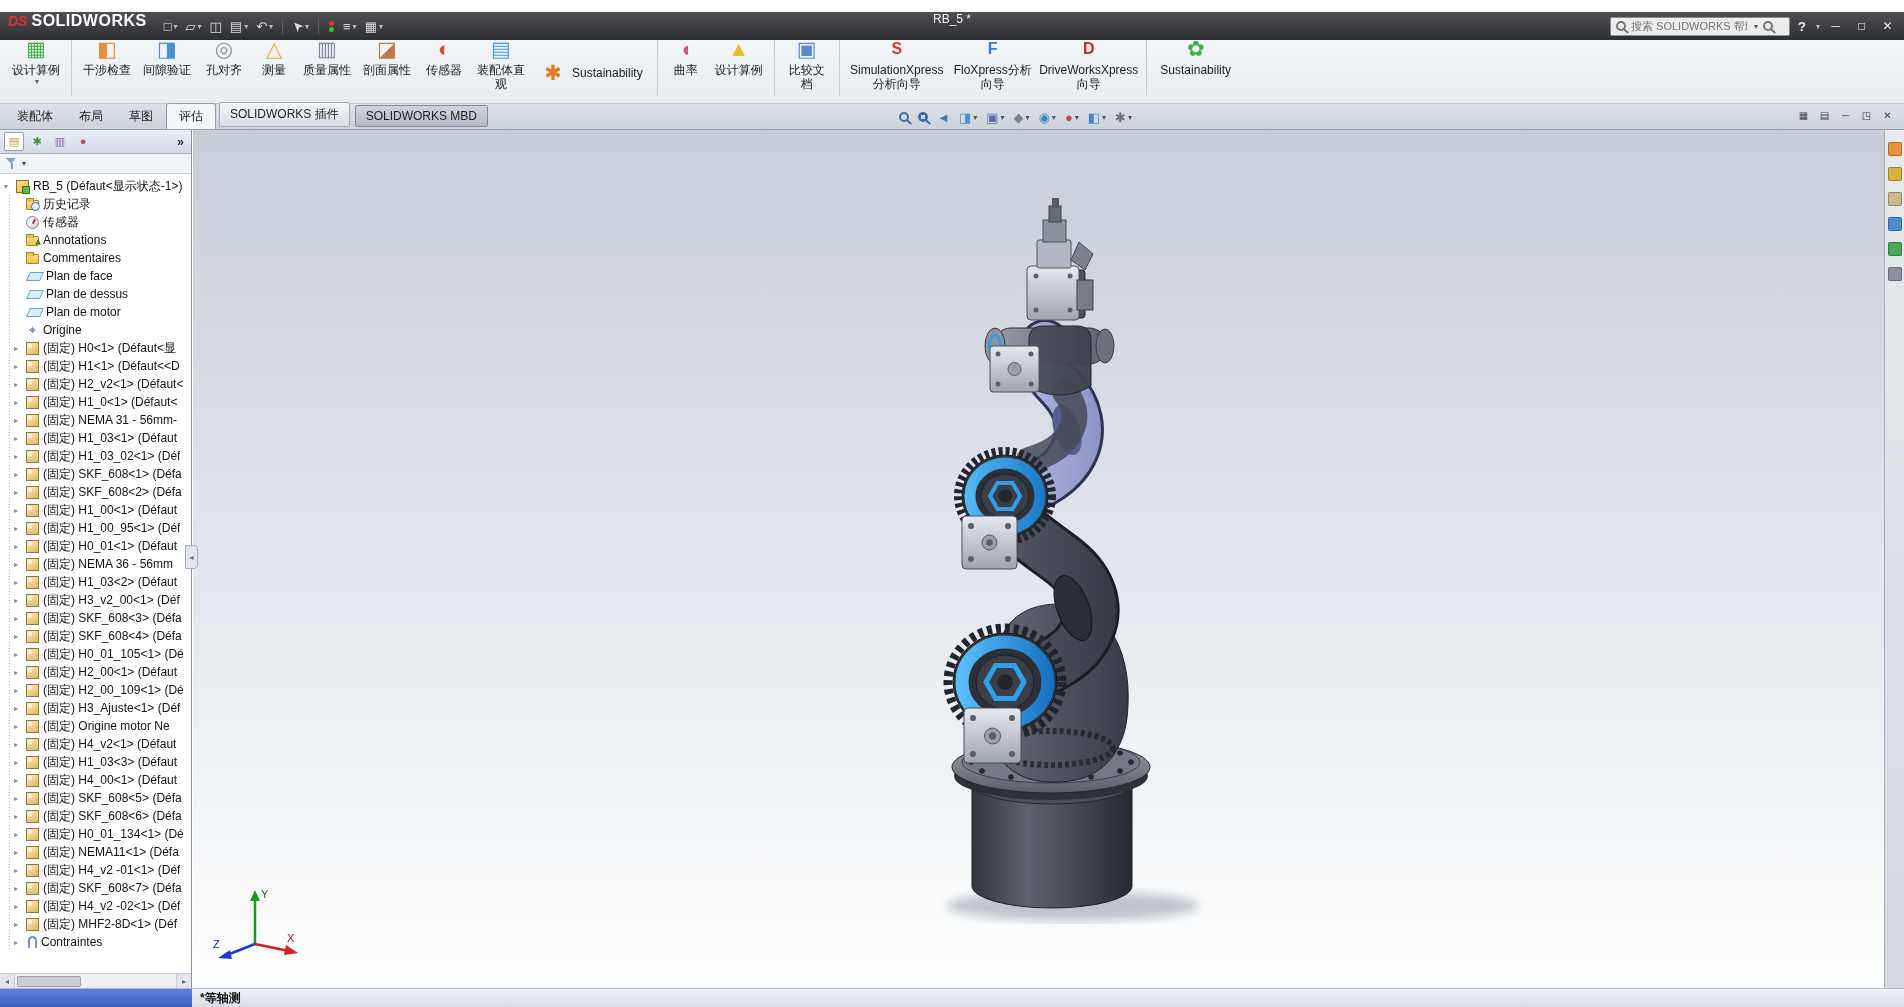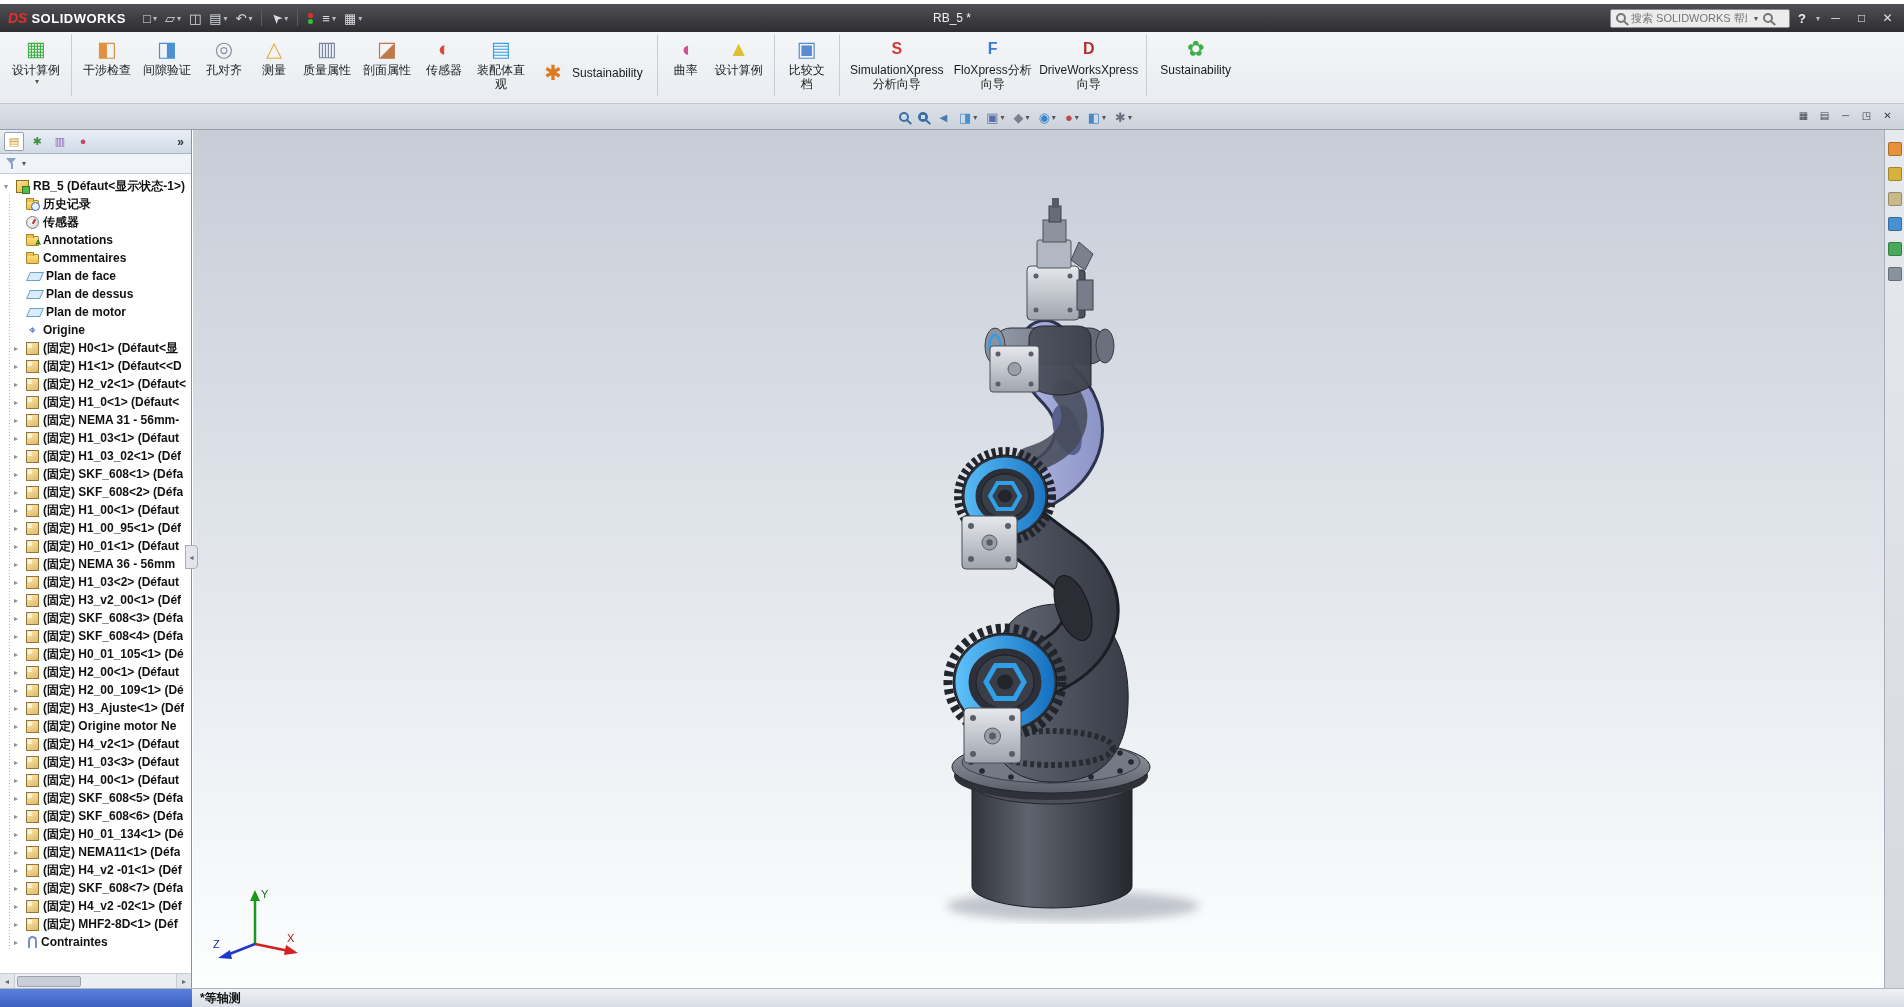--- a/index.html
+++ b/index.html
@@ -1,22 +1,22 @@
 <!DOCTYPE html>
 <html><head>
 <meta charset="utf-8">
 <style>
 *{margin:0;padding:0;box-sizing:border-box;font-family:"Liberation Sans","DejaVu Sans",sans-serif;}
 html,body{width:1904px;height:1007px;overflow:hidden;background:#fff;}
 
 
-#titlebar{position:absolute;left:0;top:4px;width:1904px;height:28px;background:linear-gradient(#505054,#2e2e32);display:flex;align-items:center;color:#e8e8e8;z-index:30;}
+#titlebar{position:absolute;left:0;top:12px;width:1904px;height:28px;background:linear-gradient(#505054,#2e2e32);display:flex;color:#e8e8e8;z-index:30;}
 .logo{display:flex;align-items:baseline;gap:4px;padding:0 14px 0 8px;}
 .logo-mark{color:#e23030;font-weight:bold;font-style:italic;font-size:14px;}
-.logo-name{color:#fff;font-weight:bold;font-size:13px;letter-spacing:.5px;}
+.logo-name{color:#fff;font-weight:bold;font-size:16px;letter-spacing:.5px;}
 .qat{display:flex;align-items:center;gap:2px;}
 .qat-btn{display:inline-flex;align-items:center;padding:2px 3px;border-radius:2px;color:#d8dce2;}
 .qat-btn .glyph{font-size:13px;line-height:13px;}
 .qat-btn .glyph.rot{display:inline-block;transform:rotate(-135deg);}
 .qat-sep{width:1px;height:16px;background:#5c5c60;margin:0 4px;}
 .caret{font-size:8px;color:#b8bcc2;margin-left:2px;}
 .caret.dark{color:#555;}
 .traffic{display:inline-flex;flex-direction:column;gap:1px;padding:1px;}
 .dot{width:5px;height:5px;border-radius:50%;}
 .dred{background:#e03030;}
@@ -61,21 +61,21 @@
 .ptab.active{background:#fff;border-color:#96a0ac;}
 .pt-glyph{font-size:11px;line-height:11px;}
 .chev{margin-left:auto;color:#333;font-size:12px;font-weight:bold;padding:0 3px;}
 .pfilter{height:20px;background:#f0f3f7;border-bottom:1px solid #c8ced6;display:flex;align-items:center;padding:0 6px;gap:3px;flex:none;}
 .funnel{position:relative;width:11px;height:12px;display:inline-block;}
 .funnel::before{content:"";position:absolute;top:0;left:0;border-left:5.5px solid transparent;border-right:5.5px solid transparent;border-top:6px solid #8aa2c8;}
 .funnel::after{content:"";position:absolute;top:5px;left:4.5px;width:2px;height:6px;background:#8aa2c8;}
 #tree{flex:1;overflow:hidden;padding-top:3px;}
 .trow{display:flex;align-items:center;height:18px;padding-left:4px;white-space:nowrap;font-size:12px;color:#111;overflow:hidden;}
 .tw{width:12px;font-size:8px;color:#8a8f96;flex:none;}
-.tlabel{overflow:hidden;font-weight:bold;}
+.tlabel{overflow:hidden;}
 .kids{background-image:repeating-linear-gradient(to bottom,#b5b5b5 0,#b5b5b5 1px,transparent 1px,transparent 3px);background-size:1px 100%;background-repeat:no-repeat;background-position:9px 0;}
 .kids .trow{padding-left:14px;}
 .tico{width:13px;height:13px;flex:none;margin-right:4px;position:relative;display:inline-flex;align-items:center;justify-content:center;font-size:12px;line-height:12px;color:#2a52c8;}
 .t-asm{background:linear-gradient(145deg,#ffe08a,#e8b93e);border:1px solid #8a6d20;}
 .t-asm::after{content:"";position:absolute;right:-2px;bottom:-2px;width:6px;height:6px;background:#5cb84a;border:1px solid #2f7a24;}
 .t-part{background:linear-gradient(150deg,#fdeab2,#ddb964);border:1px solid #95763a;}
 .t-part::after{content:"";position:absolute;left:1px;top:1px;width:4px;height:4px;background:rgba(255,255,255,.65);}
 .t-folder{background:linear-gradient(#fce186,#edc24a);border:1px solid #a8862e;border-radius:1px;width:13px;height:10px;margin-top:2px;}
 .t-folder::before{content:"";position:absolute;top:-3px;left:-1px;width:6px;height:3px;background:#edc24a;border:1px solid #a8862e;border-bottom:none;}
 .t-clock::after{content:"";position:absolute;right:-2px;bottom:-2px;width:7px;height:7px;border-radius:50%;background:#e8f0ff;border:1px solid #3a62c8;}
@@ -242,20 +242,28 @@
       <span class="rlabel">DriveWorksXpress向导</span>
     </div>
     <div class="rsep"></div>
     <div class="rbtn" style="width: 86px;">
       <span class="ric" style="color: rgb(63, 174, 73);">✿</span>
       <span class="rlabel">Sustainability</span>
     </div>
   </div>
 
 <div id="tabrow">
+  <div id="tabs">
+      <div class="tab plain">装配体</div>
+      <div class="tab plain">布局</div>
+      <div class="tab plain">草图</div>
+      <div class="tab active">评估</div>
+      <div class="tab button">SOLIDWORKS 插件</div>
+      <div class="tab button-dark">SOLIDWORKS MBD</div>
+    </div>
   <div id="headsup">
       <span class="hu-btn">
         <span class="mag" style="color: rgb(58, 110, 165);"></span>
       </span>
       <span class="hu-btn">
         <span class="mag mag2" style="color: rgb(58, 110, 165);"></span>
       </span>
       <span class="hu-btn">
         <span class="hu-glyph" style="color: rgb(74, 122, 176);">◄</span>
       </span>

